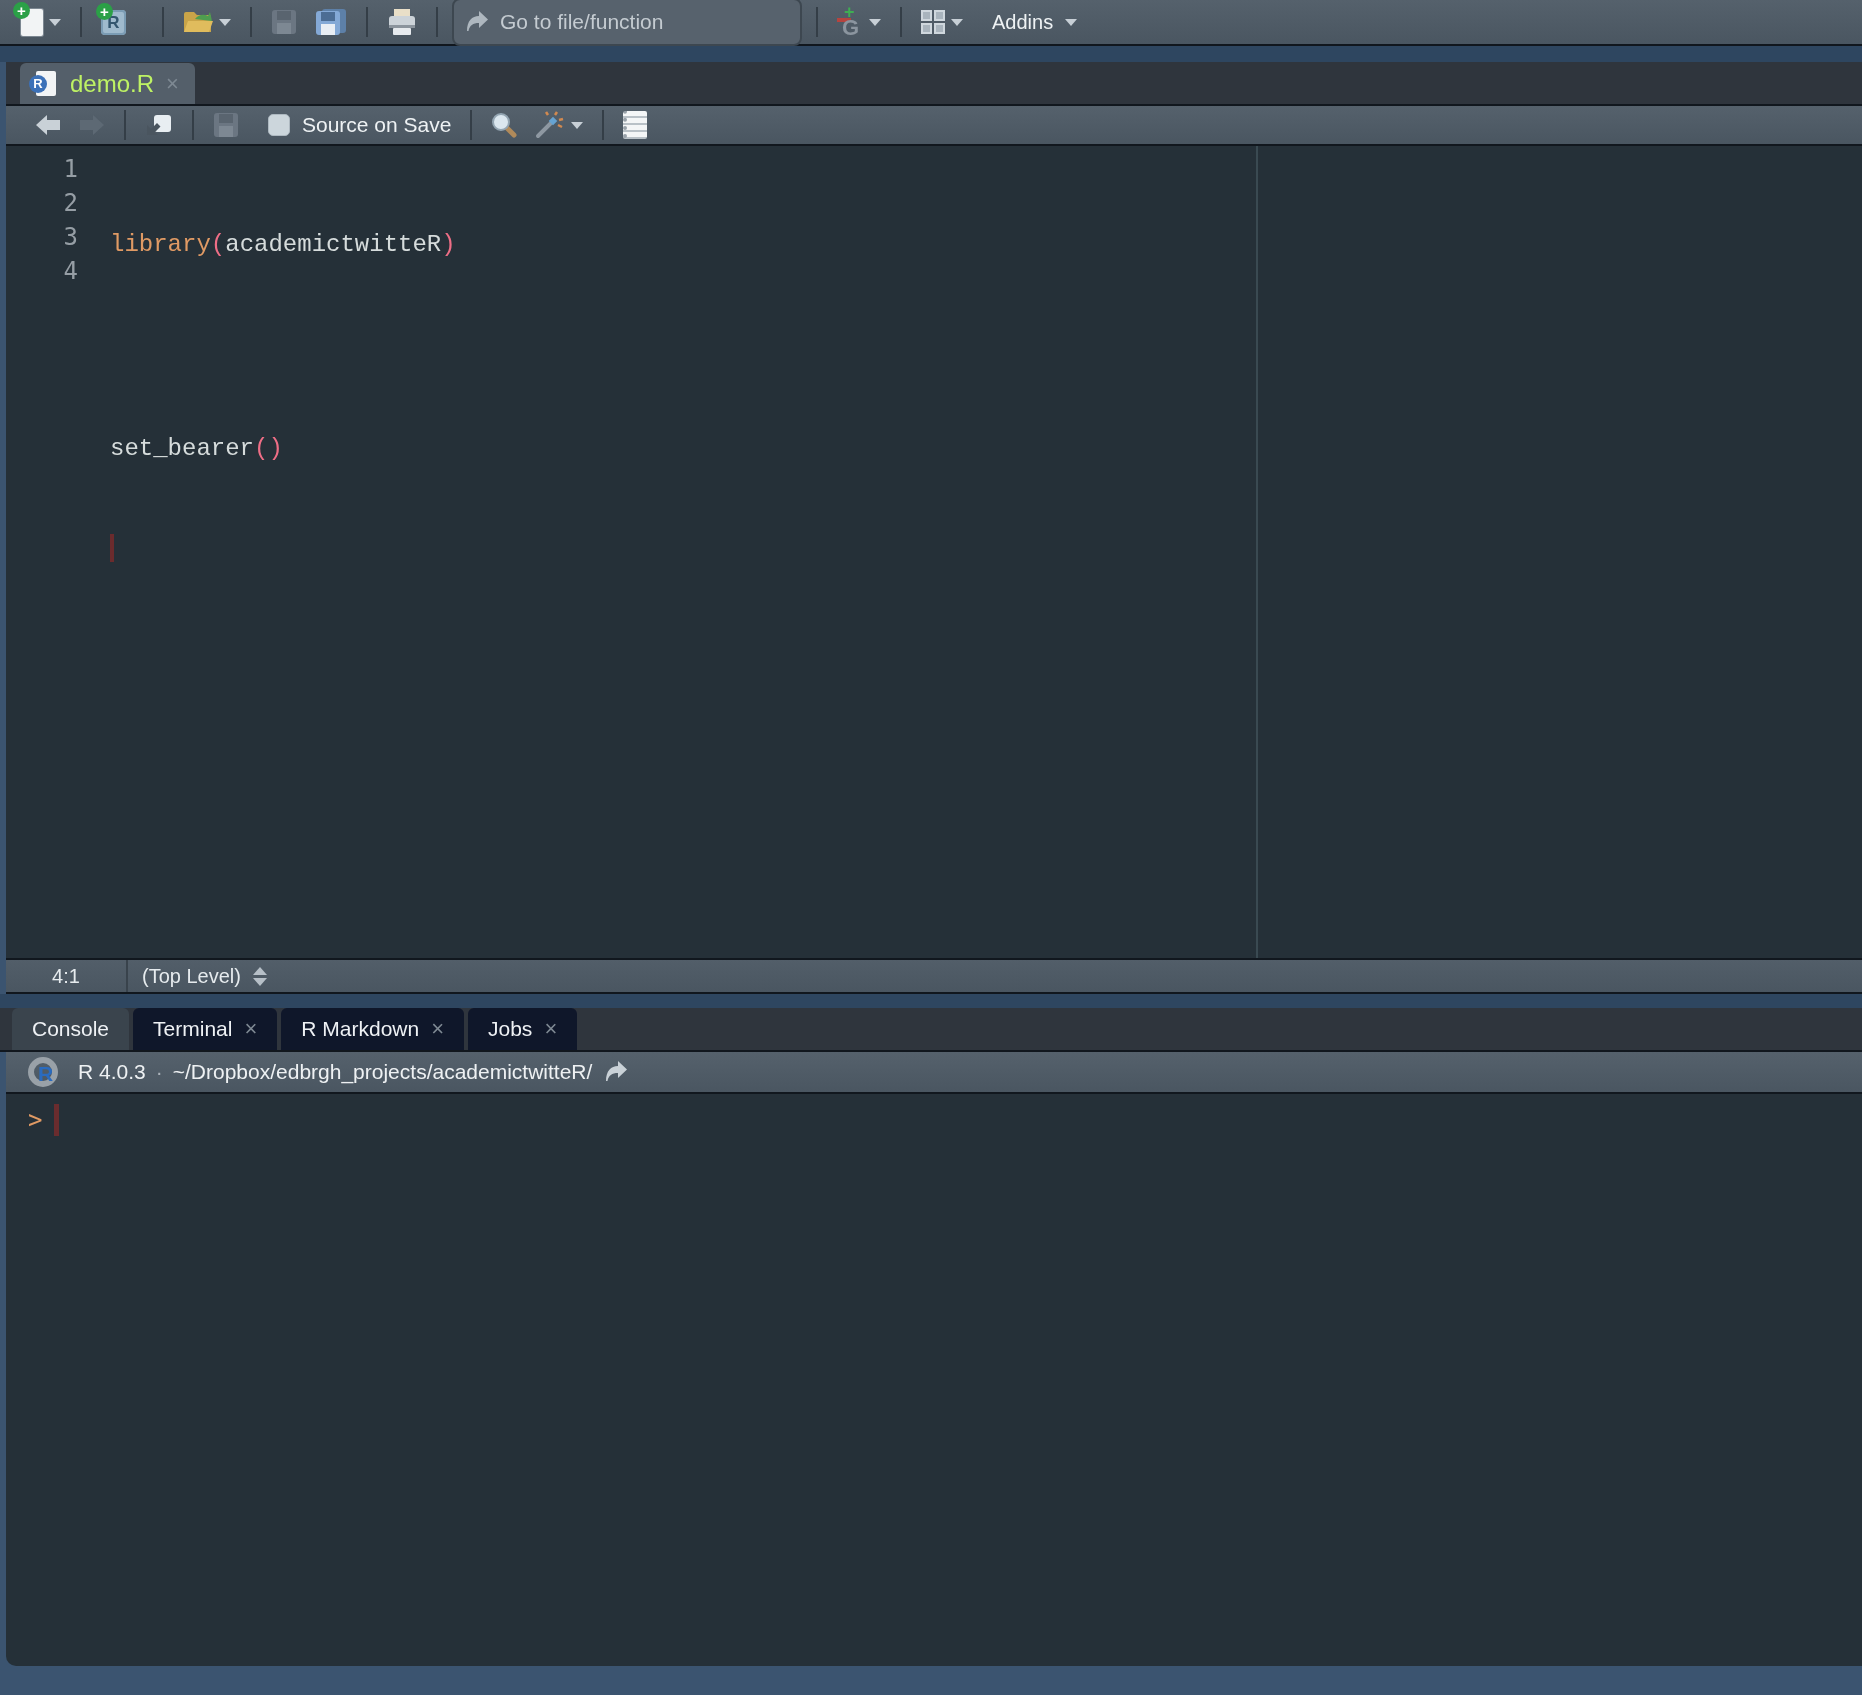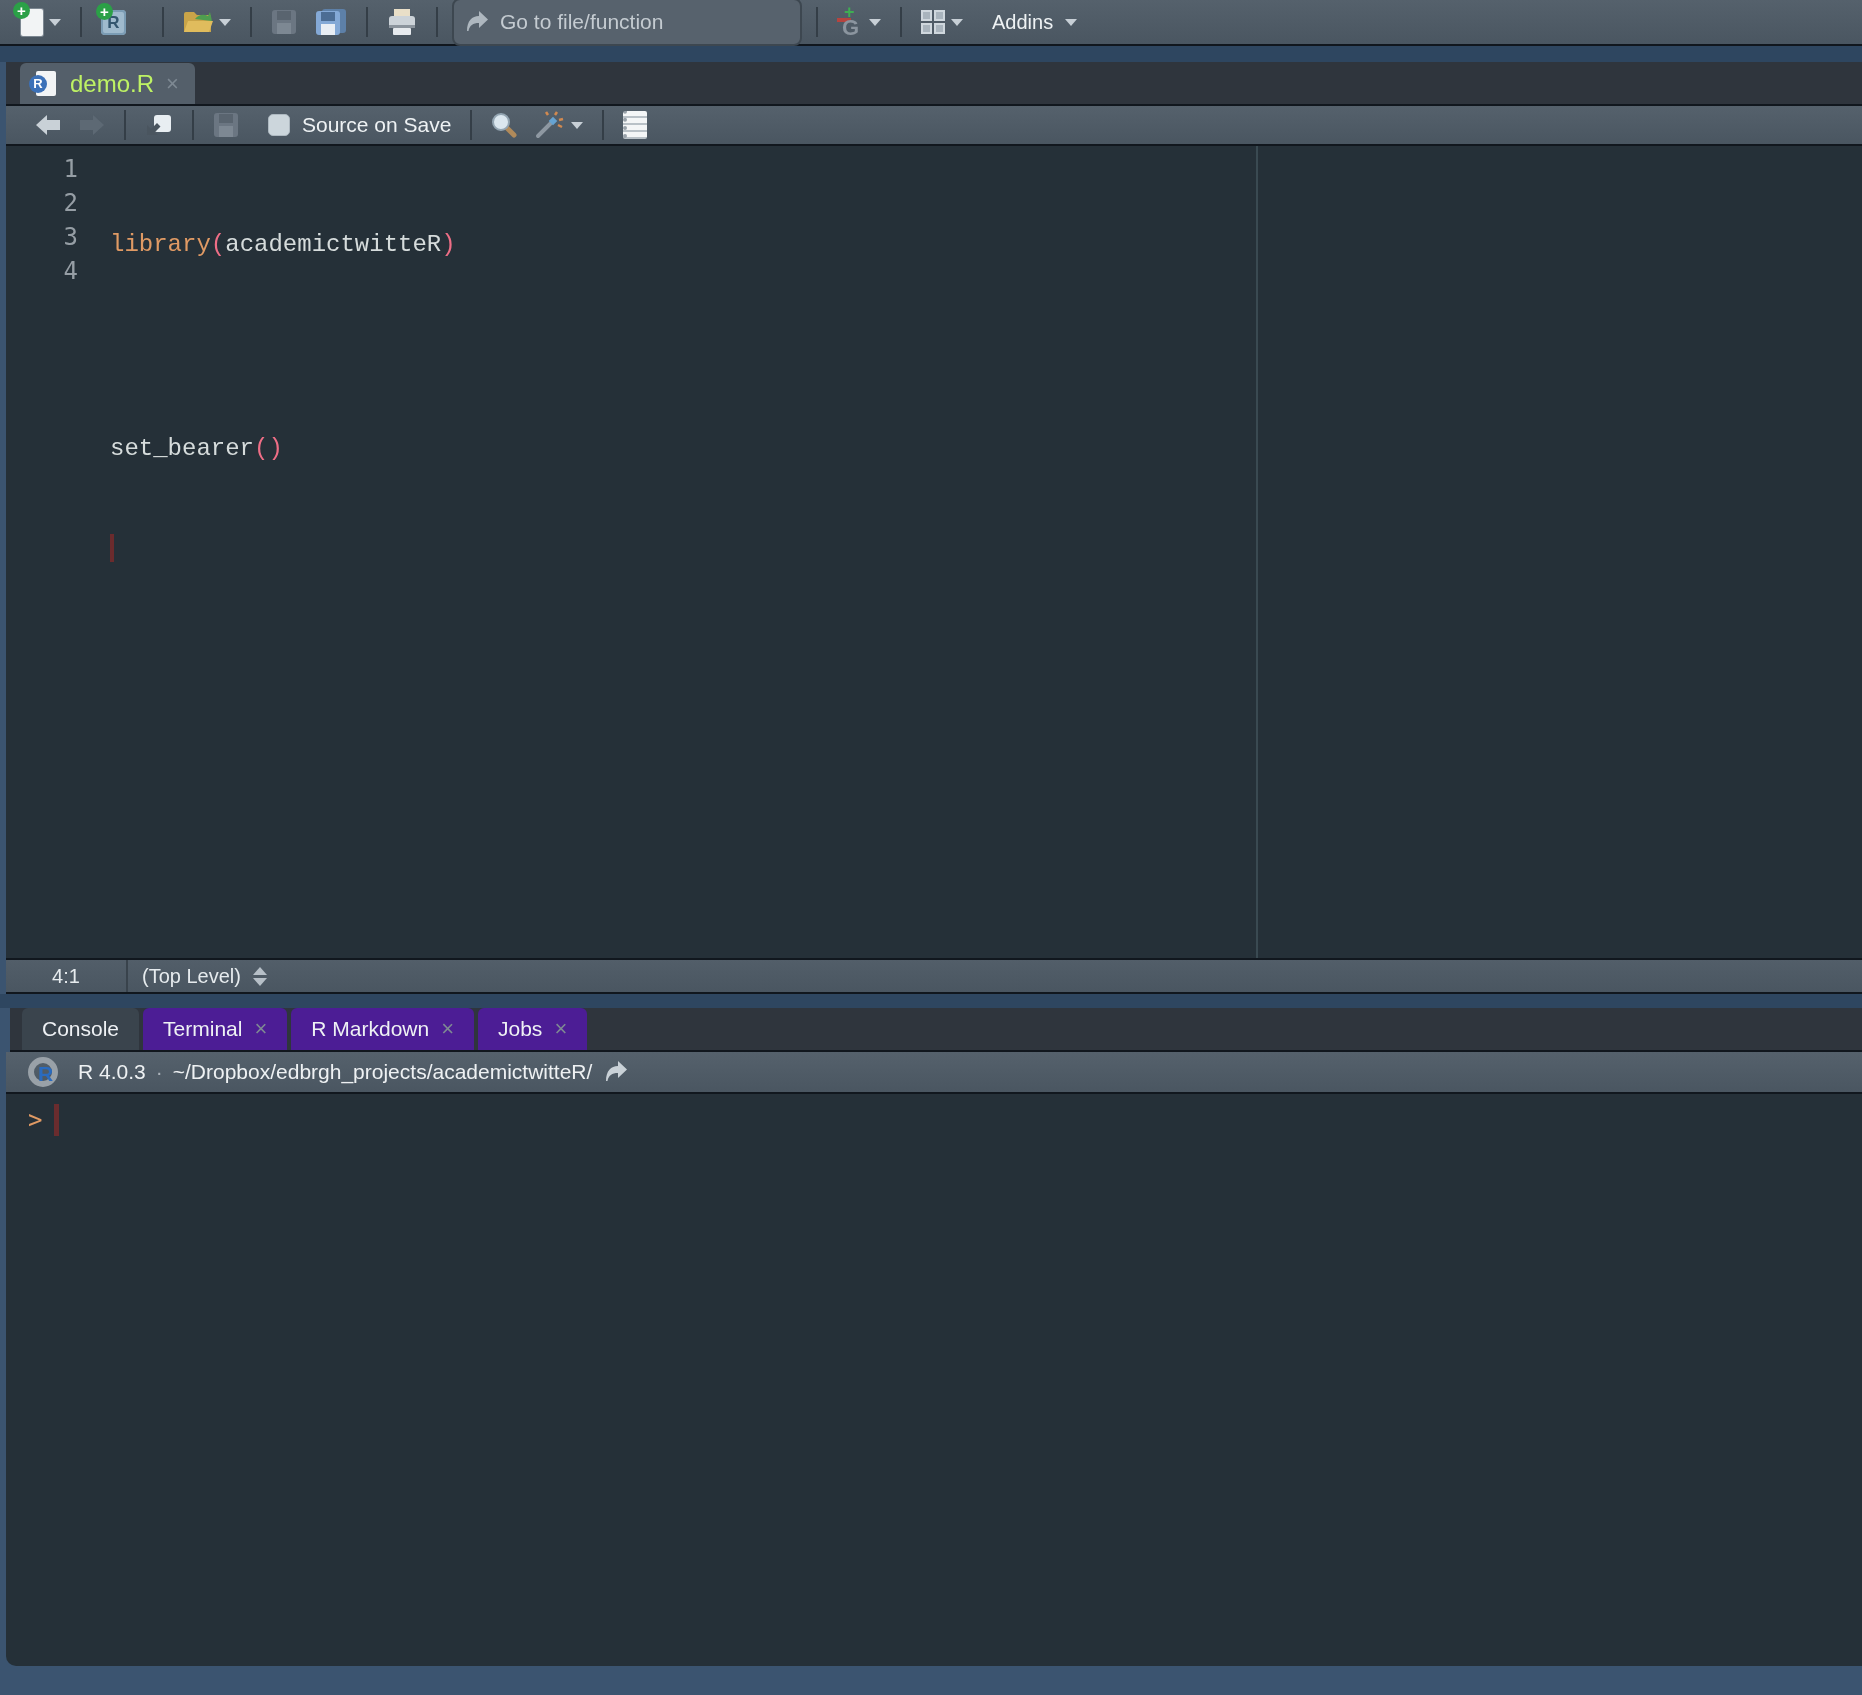--- a/index.html
+++ b/index.html
@@ -8,21 +8,21 @@
   .app { position:relative; width:1862px; height:1695px; }
 
   
   .main-toolbar { height:46px; background:linear-gradient(#55616c,#4a5661); border-bottom:2px solid #11171e; display:flex; align-items:center; padding-left:12px; }
   .strip { height:16px; background:#2e4660; }
   .strip.thin { height:14px; }
   .tab-row { height:44px; background:#2f353d; border-bottom:2px solid #11171e; margin-left:6px; display:flex; align-items:flex-end; padding-left:14px; }
   .editor-toolbar { height:40px; background:linear-gradient(#55616c,#4a5661); border-bottom:2px solid #11171e; margin-left:6px; display:flex; align-items:center; padding-left:20px; }
   .editor { height:814px; background:#253038; border-bottom:2px solid #11171e; margin-left:6px; position:relative; }
   .status-bar { height:34px; background:linear-gradient(#525e69,#4a5661); border-bottom:2px solid #11171e; margin-left:6px; display:flex; align-items:center; }
-  .console-tab-row { height:44px; background:#2f353d; border-bottom:2px solid #11171e; margin-left:10px; display:flex; align-items:flex-end; padding-left:12px; gap:4px; }
+  .console-tab-row { height:44px; background:#2f353d; border-bottom:2px solid #11171e; margin-left:0; display:flex; align-items:flex-end; padding-left:12px; gap:4px; }
   .console-header { height:42px; background:linear-gradient(#55616c,#4a5661); border-bottom:2px solid #11171e; margin-left:6px; display:flex; align-items:center; padding-left:22px; }
   .console-body { height:572px; background:#253038; margin-left:6px; border-bottom-left-radius:10px; padding:10px 0 0 22px; }
 
   
   .tbtn { display:flex; align-items:center; justify-content:center; height:40px; padding:0 6px; margin:0 3px; position:relative; }
   .divider { width:2px; height:30px; background:#343e47; margin:0 10px; }
   .caret { width:0; height:0; border-left:6px solid transparent; border-right:6px solid transparent; border-top:7px solid #c7cfd6; margin-left:6px; }
   .ui-text { color:#eef2f4; font-size:21px; }
 
   
@@ -63,21 +63,21 @@
       border-left:4px dotted #98a1a9; border-radius:2px; }
 
   
   .pos-cell { width:122px; text-align:center; color:#e6ebee; font-size:20px; border-right:2px solid #39434c; align-self:stretch; display:flex; align-items:center; justify-content:center; }
   .scope { color:#e6ebee; font-size:20px; margin-left:14px; display:flex; align-items:center; }
   .spinner { display:inline-flex; flex-direction:column; gap:3px; margin-left:12px; }
   .spin-up { width:0; height:0; border-left:7px solid transparent; border-right:7px solid transparent; border-bottom:8px solid #b6bfc7; }
   .spin-down { width:0; height:0; border-left:7px solid transparent; border-right:7px solid transparent; border-top:8px solid #b6bfc7; }
 
   
-  .ctab { display:flex; align-items:center; height:42px; padding:0 20px; background:#4c1d95; border-radius:6px 6px 0 0; color:#eef1f4; font-size:21px; }
+  .ctab { display:flex; align-items:center; height:42px; padding:0 20px; background:#0f172a; border-radius:6px 6px 0 0; color:#eef1f4; font-size:21px; }
   .ctab.active { background:#3a444d; }
 
   
   .rlogo { position:relative; width:34px; height:32px; margin-right:16px; }
   .rlogo .ring { position:absolute; left:0; top:1px; width:30px; height:30px; border-radius:50%; border:6px solid #99a1a8; }
   .rlogo .rl { position:absolute; left:10px; top:6px; color:#2a6bbf; font-weight:bold; font-size:21px; }
   .chead-text { color:#eef1f3; font-size:21px; }
   .chead-dot { color:#aab2b9; font-size:21px; margin:0 10px; }
 
   

